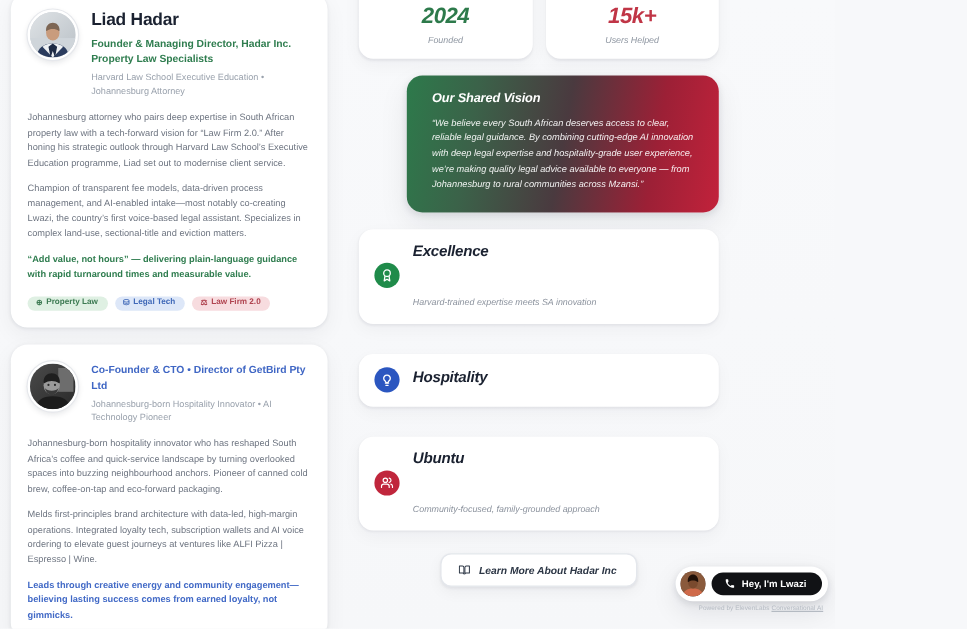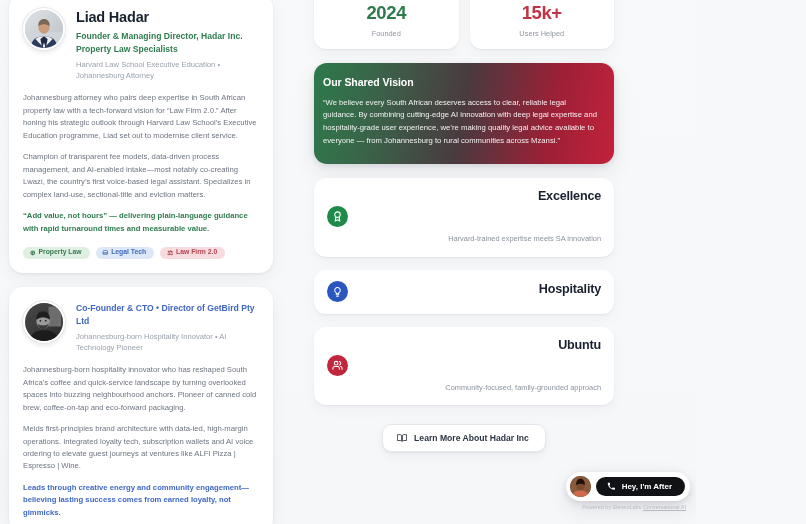--- a/index.html
+++ b/index.html
@@ -106,22 +106,23 @@
     white-space: nowrap;
   }
   .tag .tg { font-size: 6.6px; line-height: 1; }
   .tag-green  { background: #dff0e3; color: #3c7a52; }
   .tag-blue   { background: #dde7f8; color: #4069b8; }
   .tag-red    { background: #f7dcdf; color: #b04450; }
 
   
   .right-col {
     position: absolute;
-    left: 314px; top: 0;
+    left: 299px; top: 0;
     width: 300px;
+    font-style: italic;
   }
   .stats-row {
     display: flex;
     gap: 11px;
     padding-top: 0;
   }
   .stat-card {
     flex: 1 1 0;
     background: #ffffff;
     border-radius: 12px;
@@ -143,37 +144,38 @@
   .stat-label {
     font-size: 7.4px;
     color: #8e96a1;
     font-weight: 400;
   }
 
   .vision-card {
     margin-top: 14px;
     border-radius: 13px;
     background: linear-gradient(100deg, #2d7a4b 0%, #3b6249 22%, #4a3a3f 50%, #9c2036 78%, #c2223b 100%);
-    padding: 13px 15px 16px 9px;
+    padding: 13px 15px 16px 21px;
     box-shadow: 0 2px 6px rgba(16,24,40,.1), 0 10px 24px rgba(16,24,40,.08);
+    margin-left: 40px;
   }
   .vision-title {
     font-size: 10.6px;
     font-weight: 700;
     color: #ffffff;
     letter-spacing: -0.1px;
     margin-bottom: 9px;
   }
   .vision-text {
     font-size: 7.7px;
     line-height: 1.68;
     color: rgba(255,255,255,.92);
   }
 
-  .values { margin-top: 14px; display: flex; flex-direction: column; gap: 13px; text-align: right; }
+  .values { margin-top: 14px; display: flex; flex-direction: column; gap: 25px; }
   .value-card {
     background: #ffffff;
     border-radius: 12px;
     box-shadow: 0 1px 2px rgba(16,24,40,.055), 0 5px 14px rgba(16,24,40,.04);
     padding: 11px 13px 12px 13px;
     display: flex;
     align-items: center;
     gap: 11px;
   }
   .value-icon {
@@ -439,21 +441,21 @@
           <ellipse cx="12" cy="11" rx="4.6" ry="5.4" fill="#7a4a2e"></ellipse>
           <path d="M7 9.5C7 5.5 9.2 3.2 12 3.2S17 5.5 17 9.5c0 .8-.4 1-.9.6-1.1-.8-2.5-1.3-4.1-1.3s-3 .5-4.1 1.3c-.5.4-.9.2-.9-.6z" fill="#201008"></path>
         </svg>
       </div>
       <div class="chat-cta">
         <span>
           <svg viewBox="0 0 24 24" fill="currentColor">
             <path d="M6.6 10.8c1.6 3.1 4.1 5.6 7.2 7.2l2.4-2.4c.3-.3.8-.4 1.2-.3 1.2.4 2.5.6 3.9.6.6 0 1.1.5 1.1 1.1v3.8c0 .6-.5 1.1-1.1 1.1C10.6 21.9 2.1 13.4 2.1 2.9 2.1 2.3 2.6 1.8 3.2 1.8H7c.6 0 1.1.5 1.1 1.1 0 1.3.2 2.6.6 3.9.1.4 0 .9-.3 1.2z"></path>
           </svg>
         </span>
-        <span>Hey, I'm After</span>
+        <span>Hey, I'm Lwazi</span>
       </div>
     </div>
     <div class="chat-footer">
       <span>Powered by ElevenLabs </span><a href="#">Conversational AI</a>
     </div>
   </div>
 
 </div>
 
 </body></html>

